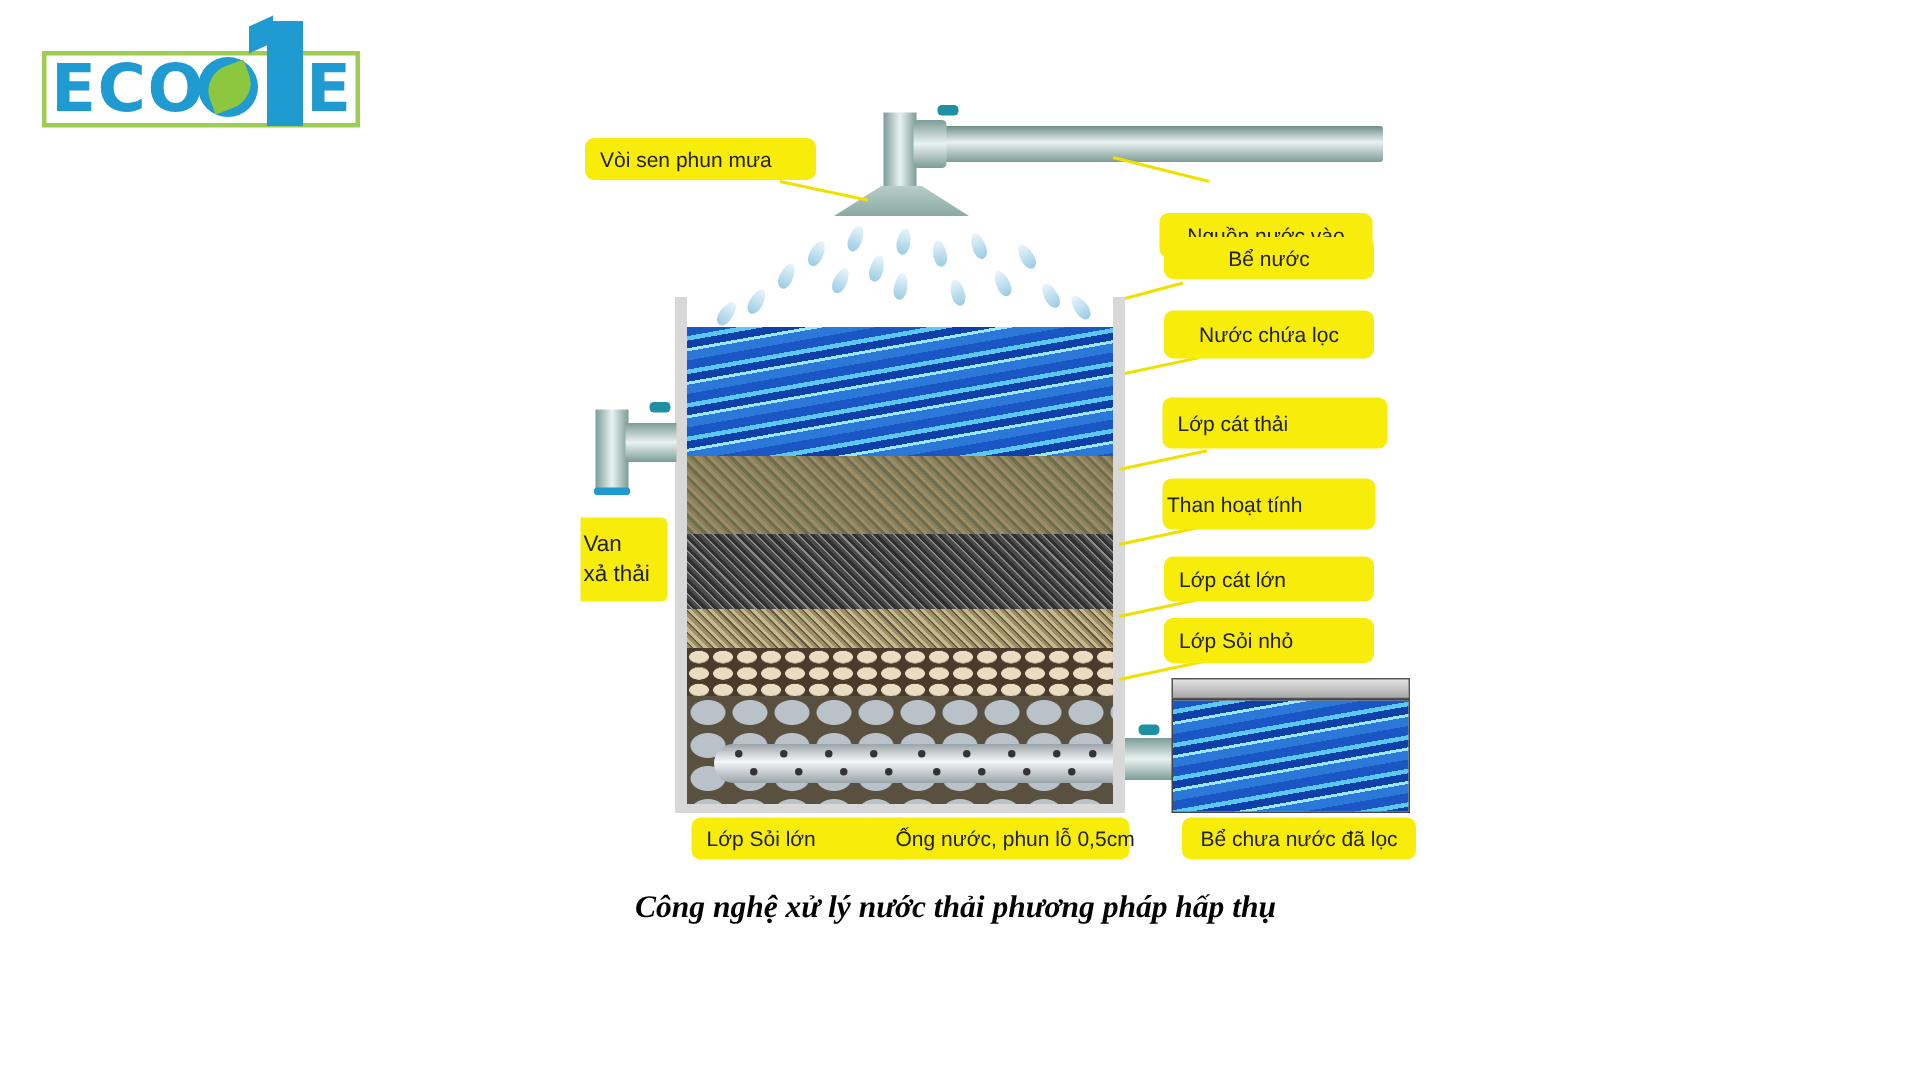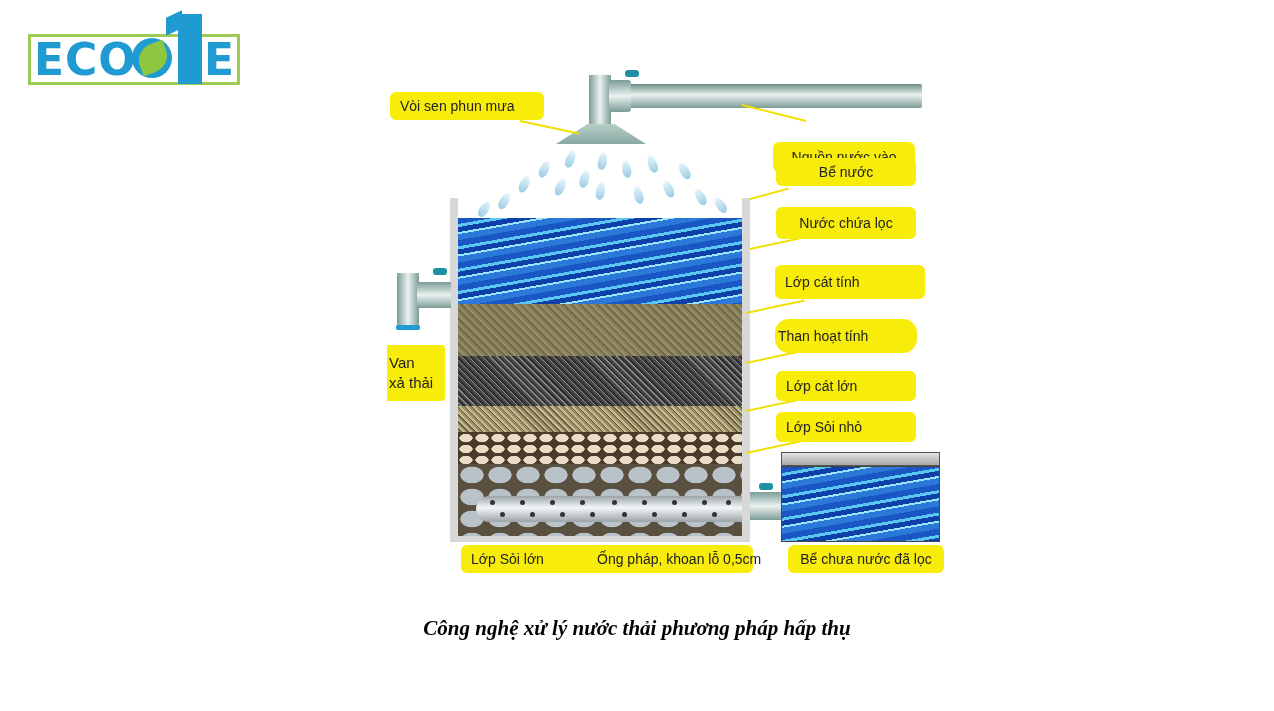--- a/index.html
+++ b/index.html
@@ -44,21 +44,21 @@
 
     .out-pipe { left:750px; top:492px; width:32px; height:28px; background:linear-gradient(#7d9c97,#e9f2f0 50%,#7d9c97); }
     .out-valve { left:759px; top:483px; width:14px; height:7px; background:#1f8fa3; border-radius:3px; }
     .out-tank-lid { left:781px; top:452px; width:159px; height:14px; background:linear-gradient(#e3e3e3,#a9a9a9); border:1px solid #555; box-sizing:border-box; }
     .out-tank { left:781px; top:466px; width:159px; height:76px; border:1px solid #444; box-sizing:border-box; }
 
     
     .label { position:absolute; background:#f8ec0a; border-radius:6px; color:#222; font-size:14px; line-height:1; display:flex; align-items:center; box-sizing:border-box; padding:0 10px; white-space:nowrap; }
     .leader { position:absolute; height:2px; background:#f0e000; transform-origin:0 50%; }
 
-    .caption { left:0; top:616px; width:1274px; text-align:center; font-family:"Liberation Serif", serif; font-style:italic; font-weight:bold; font-size:21px; color:#000; }
+    .caption { left:0; top:592px; width:1274px; text-align:center; font-family:"Liberation Serif", serif; font-style:italic; font-weight:bold; font-size:21px; color:#000; }
   </style>
 </head>
 <body>
 
 <div class="abs logo-frame"></div>
 <div class="abs logo-text"><span>ECO</span></div>
 <div class="abs logo-leaf"></div>
 <div class="abs logo-leaf-inner"></div>
 <div class="abs logo-one-flag"></div>
 <div class="abs logo-one"></div>
@@ -135,25 +135,25 @@
 <div class="leader" style="left:750px;top:248px;width:50px;transform:rotate(-12deg)"></div>
 <div class="leader" style="left:746px;top:312px;width:60px;transform:rotate(-12deg)"></div>
 <div class="leader" style="left:746px;top:362px;width:60px;transform:rotate(-12deg)"></div>
 <div class="leader" style="left:746px;top:410px;width:60px;transform:rotate(-12deg)"></div>
 <div class="leader" style="left:746px;top:452px;width:60px;transform:rotate(-12deg)"></div>
 
 <div class="label" style="left:390px;top:92px;width:154px;height:28px;">Vòi sen phun mưa</div>
 <div class="label" style="left:773px;top:118px;width:142px;height:30px;justify-content:center;margin-top:24px;">Nguồn nước vào</div>
 <div class="label" style="left:776px;top:158px;width:140px;height:28px;justify-content:center;">Bể nước</div>
 <div class="label" style="left:776px;top:207px;width:140px;height:32px;justify-content:center;">Nước chứa lọc</div>
-<div class="label" style="left:775px;top:265px;width:150px;height:34px;">Lớp cát tính</div>
-<div class="label" style="left:775px;top:319px;width:142px;height:34px;padding-left:3px;border-radius:14px;">Than hoạt tính</div>
+<div class="label" style="left:775px;top:265px;width:150px;height:34px;">Lớp cát thải</div>
+<div class="label" style="left:775px;top:319px;width:142px;height:34px;padding-left:3px;">Than hoạt tính</div>
 <div class="label" style="left:776px;top:371px;width:140px;height:30px;">Lớp cát lớn</div>
 <div class="label" style="left:776px;top:412px;width:140px;height:30px;">Lớp Sỏi nhỏ</div>
 <div class="label" style="left:387px;top:345px;width:58px;height:56px;flex-direction:column;align-items:flex-start;justify-content:center;padding:0 2px;border-radius:0 4px 4px 0;font-size:15px;line-height:20px;">
   <span>Van</span>
   <span>xả thải</span>
 </div>
 <div class="label" style="left:461px;top:545px;width:146px;height:28px;">Lớp Sỏi lớn</div>
-<div class="label" style="left:593px;top:545px;width:160px;height:28px;padding:0 4px;">Ống pháp, khoan lỗ 0,5cm</div>
+<div class="label" style="left:593px;top:545px;width:160px;height:28px;padding:0 4px;">Ống nước, phun lỗ 0,5cm</div>
 <div class="label" style="left:788px;top:545px;width:156px;height:28px;justify-content:center;">Bể chưa nước đã lọc</div>
 
 <div class="abs caption">Công nghệ xử lý nước thải phương pháp hấp thụ</div>
 
 </body></html>

